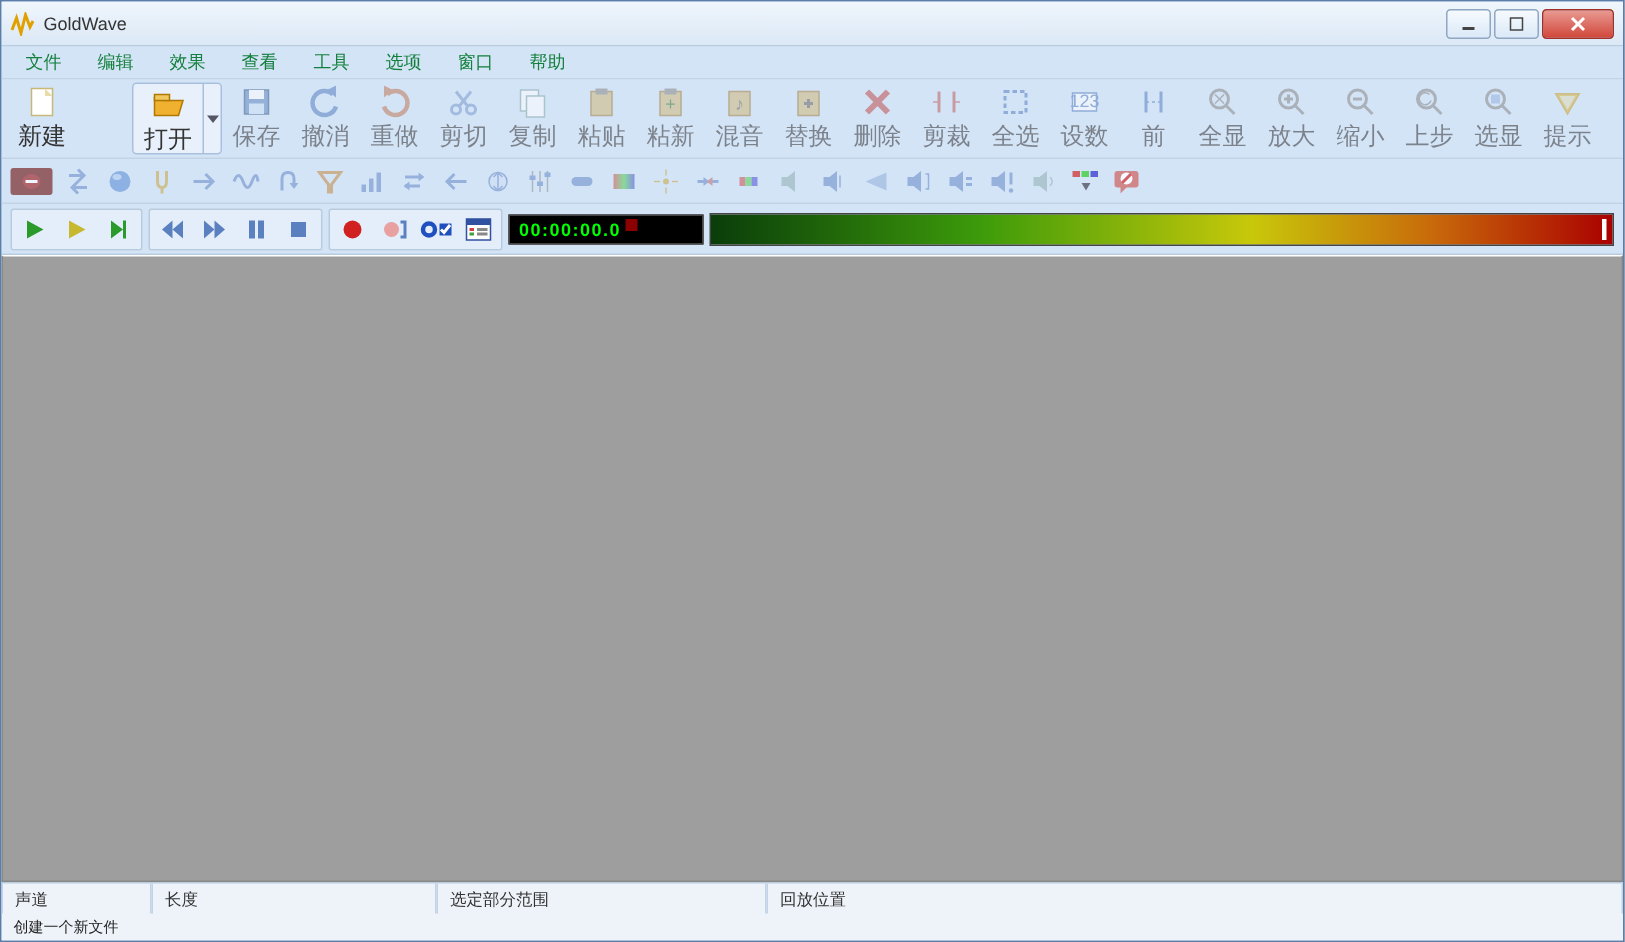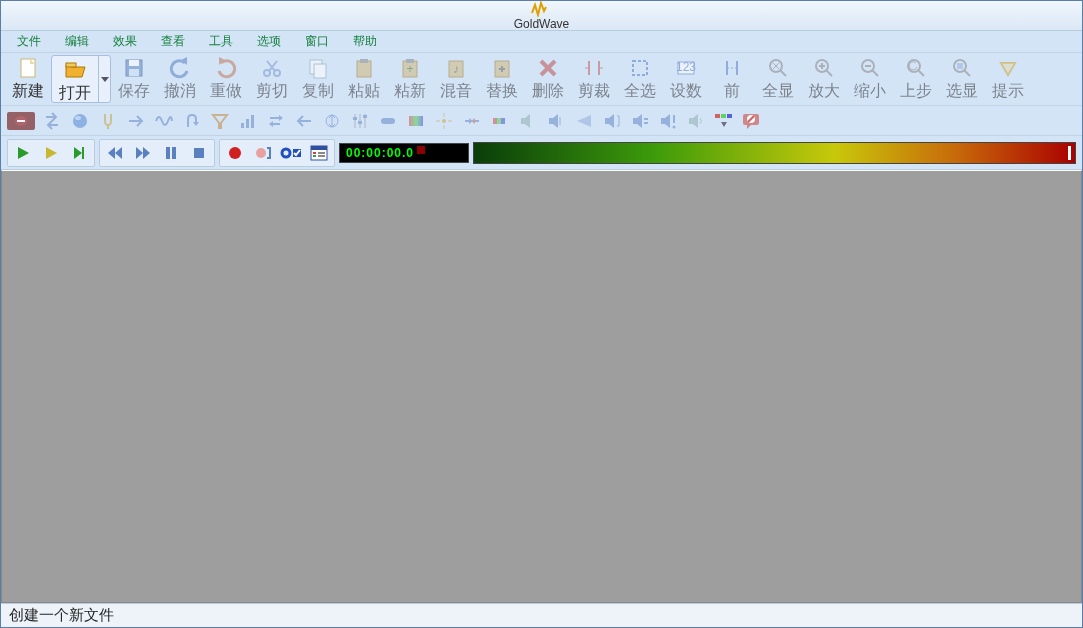--- a/index.html
+++ b/index.html
@@ -1,48 +1,48 @@
 <!DOCTYPE html>
 <html><head>
 <meta charset="utf-8">
 <style>
 * { margin: 0; padding: 0; box-sizing: border-box; font-family: "Microsoft YaHei", "SimSun", sans-serif; font-size: 12px; }
 body { background: #d4e4f7; width: 1083px; height: 628px; border: 1px solid #5a7ea8; display: flex; flex-direction: column; }
-.titlebar { height: 30px; background: linear-gradient(#f0f6fc, #dbe8f6); display: flex; align-items: center; padding: 0 6px; border-bottom: 1px solid #b8ccde; flex-direction: column; }
+.titlebar { height: 30px; background: linear-gradient(#f0f6fc, #dbe8f6); display: flex; align-items: center; padding: 0 6px; border-bottom: 1px solid #b8ccde; }
 .titlebar .logo { width: 16px; height: 16px; margin-right: 6px; display:flex; align-items:center; justify-content:center;}
 .titlebar .title { flex: 1; color: #333; }
 .win-btns { display: flex; gap: 0; }
 .win-btn { width: 30px; height: 20px; border: 1px solid #8fa7c2; background: linear-gradient(#f6fafe,#dbe9f7); display:flex; align-items:center; justify-content:center; border-radius:3px; margin-left:2px; cursor:default;}
 .win-btn.close { background: linear-gradient(#e89a93,#d1473a); border-color:#a03028; width:48px; color:#fff;}
 .menubar { height: 22px; background: #d4e4f7; display:flex; align-items:center; padding: 0 6px; gap: 4px; border-bottom:1px solid #c3d3e6;}
 .menu-item { padding: 2px 10px; color:#15803d; cursor:default;}
 .toolbar1 { background:#d4e4f7; display:flex; align-items:flex-start; padding:2px 4px; gap:0; border-bottom:1px solid #c3d3e6; }
 .tb-btn { width:46px; height:48px; display:flex; flex-direction:column; align-items:center; justify-content:center; gap:2px; border:1px solid transparent; border-radius:3px; cursor:default; opacity:0.55;}
 .tb-btn.enabled{ opacity:1;}
 .tb-btn .ico { width:24px; height:24px; display:flex; align-items:center; justify-content:center;}
 .tb-btn .lbl { font-size:16px; color:#333;}
-.open-combo{ display:flex; align-items:stretch; border:1px solid #a8c0de; border-radius:3px; background:#e8f0fb; height:48px;}
+.open-combo{ display:flex; align-items:stretch; border:1px solid #a8c0de; border-radius:3px; background:#e8f0fb; height:48px;margin-left:37px;}
 .open-combo .tb-btn{ border:none; opacity:1;}
 .open-combo .drop{ width:12px; display:flex; align-items:center; justify-content:center; border-left:1px solid #a8c0de; cursor:default;}
 .toolbar2 { background:#d4e4f7; display:flex; align-items:center; padding:2px 6px; gap:6px; height:30px; border-bottom:1px solid #c3d3e6;}
 .ico2 { width:22px; height:22px; display:flex; align-items:center; justify-content:center; opacity:0.5; cursor:default;}
 .redban{ width:28px; height:18px; background:#7a2b2b; border-radius:2px; display:flex; align-items:center; justify-content:center; opacity:0.7;}
 .transport-row{ background:#d4e4f7; display:flex; align-items:center; padding:4px 6px; gap:4px; height:34px; border-bottom:1px solid #b8ccde;}
 .trans-group{ display:flex; align-items:center; gap:2px; border:1px solid #b8ccde; padding:2px; border-radius:2px; background:#e4eefb;}
 .trans-btn{ width:26px; height:22px; display:flex; align-items:center; justify-content:center; cursor:default; border-radius:2px;}
 .timer{ background:#000; color:#0f0; font-family:monospace; font-size:18px; font-weight:bold; padding:2px 6px; border:1px solid #444; min-width:130px; letter-spacing:1px; display:flex; }
 .timer .redsq{ width:8px; height:8px; background:#8b0000; margin-left:3px; display:inline-block;}
 .level-meter{ flex:1; height:22px; border:1px solid #444; background:linear-gradient(to right, #0a3d0a 0%, #3d9b0a 30%, #c8c80a 60%, #c86a0a 80%, #a00 100%); position:relative;}
 .level-meter::after{ content:""; position:absolute; right:4px; top:3px; bottom:3px; width:3px; background:#fff;}
 .workspace{ flex:1; background:#9e9e9e; border:1px solid #888; border-top:1px solid #fff;}
 .statusbar{ background:#eef3fa; border-top:1px solid #b8ccde; display:flex; flex-direction:column;}
 .status-row{ display:flex; height:20px; align-items:center;}
 .status-cell{ border:1px solid #c3d3e6; border-top:none; border-bottom:none; padding:0 8px; height:100%; display:flex; align-items:center; color:#333; font-size:11px;}
 .sc1{width:100px;} .sc2{width:190px;} .sc3{width:220px;} .sc4{flex:1;}
-.status-row2{ padding:2px 8px; color:#222; font-size:15px;}
+.status-row2{ padding:2px 8px; color:#222; font-size:10px;}
 svg{ display:block;}
 </style>
 </head>
 <body>
 
 <div class="titlebar">
   <span class="logo">
     <svg width="16" height="16">
         <polyline points="1,12 4,4 7,14 10,2 13,10 15,6" stroke="#e0a000" stroke-width="2" fill="none"></polyline>
       </svg>
@@ -558,14 +558,20 @@
   <div class="timer">
     <span>00:00:00.0</span>
     <span class="redsq"></span>
   </div>
   <div class="level-meter"></div>
 </div>
 
 <div class="workspace"></div>
 
 <div class="statusbar">
+  <div class="status-row">
+    <div class="status-cell sc1">声道</div>
+    <div class="status-cell sc2">长度</div>
+    <div class="status-cell sc3">选定部分范围</div>
+    <div class="status-cell sc4">回放位置</div>
+  </div>
   <div class="status-row2">创建一个新文件</div>
 </div>
 
 </body></html>

